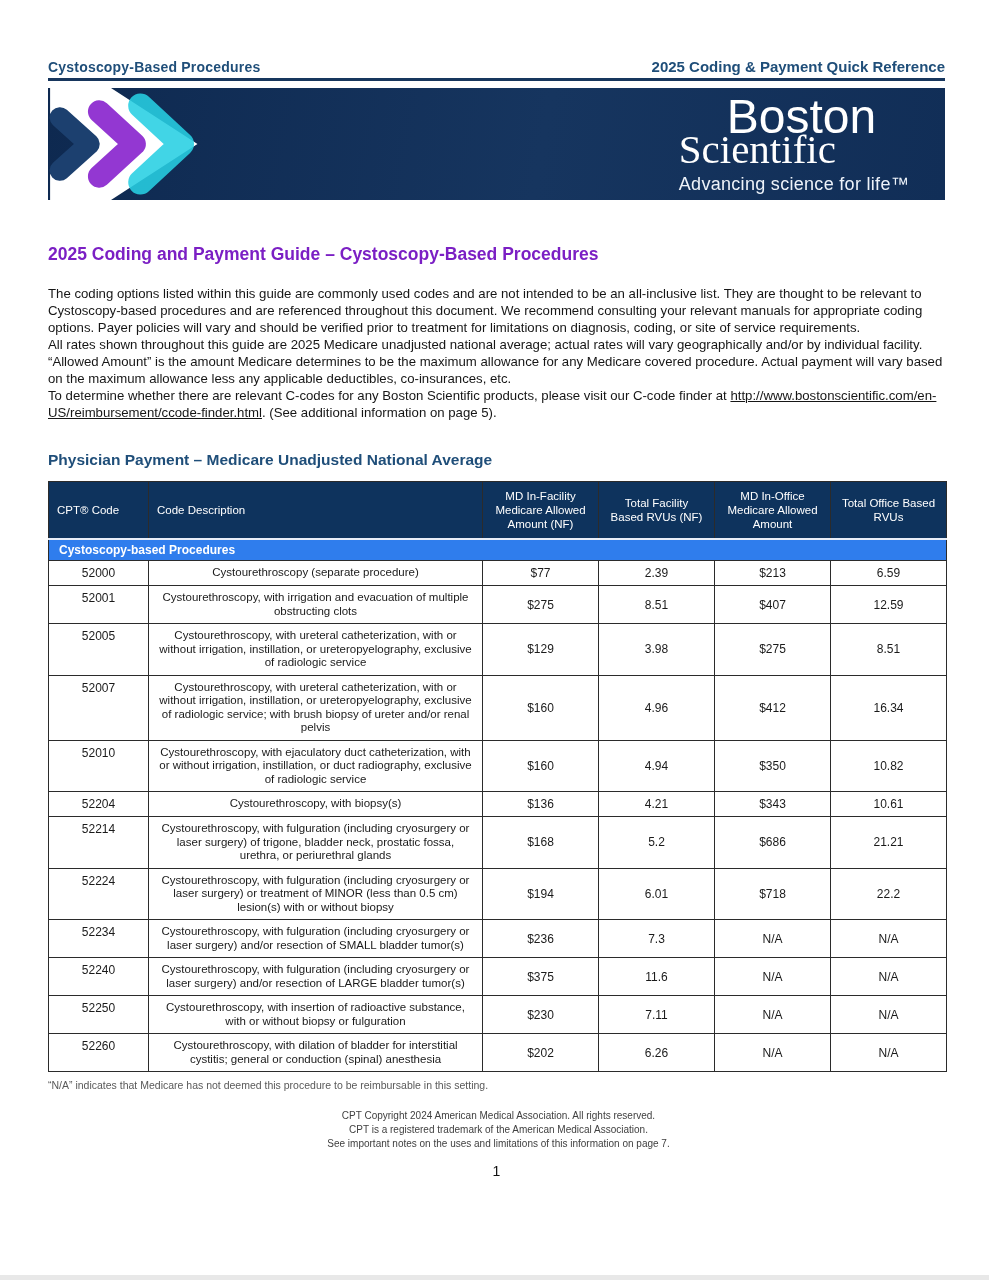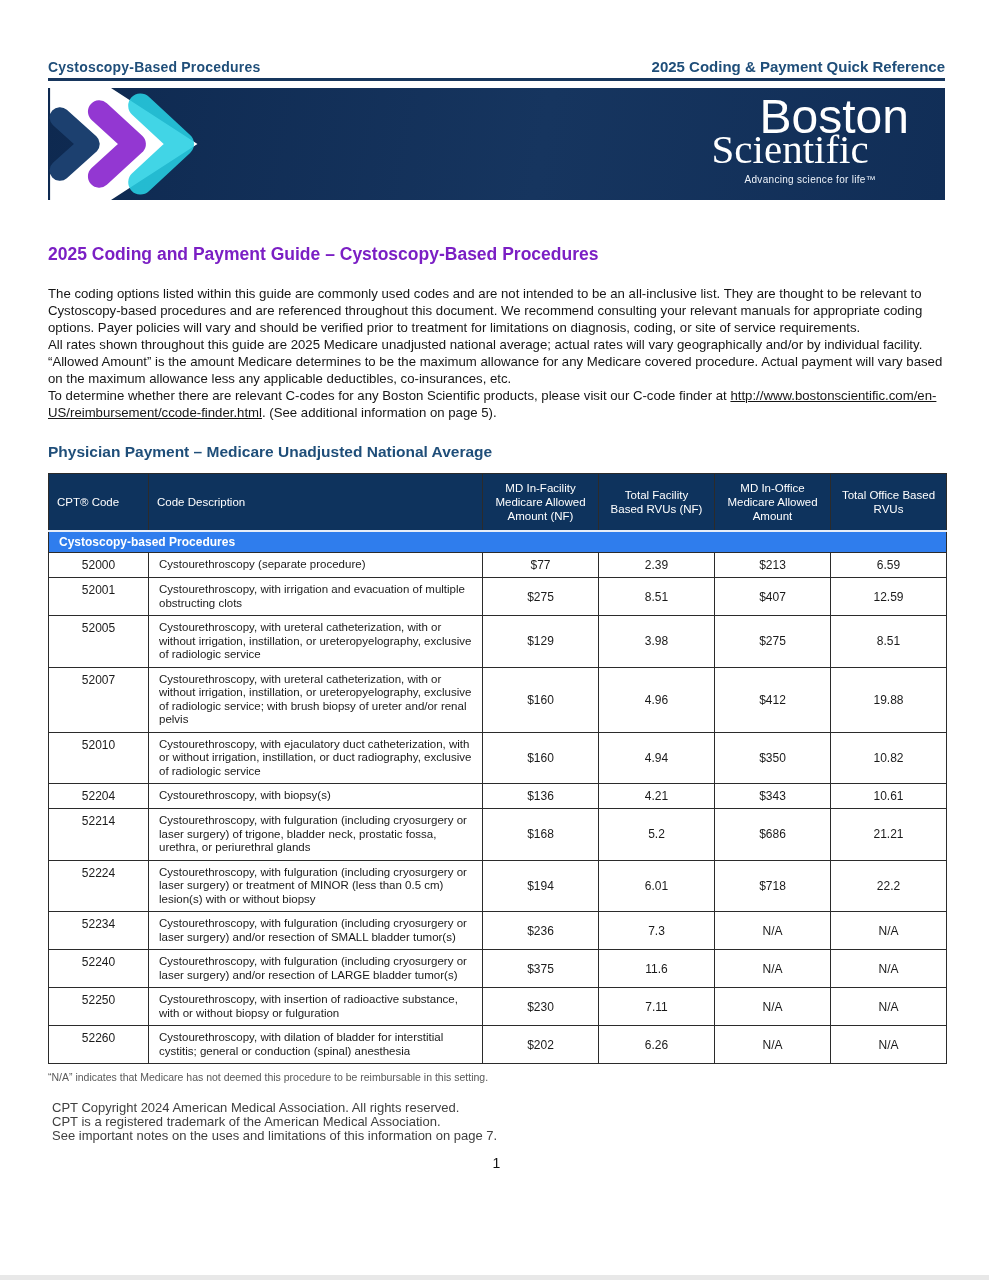--- a/index.html
+++ b/index.html
@@ -30,50 +30,50 @@
   .topbar .right{font-size:15px;font-weight:bold;color:var(--heading_blue);}
   
   .banner{
     margin-top:7px;height:112px;position:relative;
     background:linear-gradient(100deg,#0e2950 0%,#16355f 55%,#112e57 100%);
   }
   .banner svg{position:absolute;left:0;top:0;height:112px;width:240px;display:block;}
   .brand{position:absolute;right:36px;top:14px;color:#fff;}
   .brand-l1{font-family:Liberation Sans, sans-serif;font-size:48px;line-height:29px;margin-left:48px;}
   .brand-l2{font-family:"Liberation Serif", serif;font-size:41px;line-height:36px;}
-  .brand-tag{font-size:10px;margin-top:7px;letter-spacing:.3px;color:#eef3fa;text-align:center;}
+  .brand-tag{font-size:18px;margin-top:7px;letter-spacing:.3px;color:#eef3fa;text-align:center;}
   
   .doc-title{margin-top:44px;font-size:17.5px;font-weight:bold;color:var(--purple);}
   .para{font-size:13.2px;line-height:17px;color:#161616;}
   .para.first{margin-top:20px;}
   .link{color:#161616;text-decoration:underline;cursor:pointer;}
-  .section-title{margin-top:22px;font-size:15.5px;font-weight:bold;color:var(--heading_blue);}
+  .section-title{margin-top:30px;font-size:15.5px;font-weight:bold;color:var(--heading_blue);}
   
   table.pay{
     margin-top:12px;width:898px;border-collapse:collapse;table-layout:fixed;
   }
   table.pay col.w-code{width:100px;}
   table.pay col.w-desc{width:334px;}
   table.pay col.w-num{width:116px;}
   table.pay th, table.pay td{border:1.5px solid var(--border_dark);}
   thead th{
     background:var(--table_header);color:#fff;font-weight:normal;
     font-size:11.5px;line-height:14px;padding:7px 8px;vertical-align:middle;
   }
   thead th.h-left{text-align:left;}
   thead th.h-center{text-align:center;}
   tr.band td{
     background:var(--band_blue);color:#fff;font-weight:bold;font-size:12px;
     padding:3px 10px;border-top:2px solid #e8eef8;border-bottom:1.5px solid var(--border_dark);
   }
   td.c-code{font-size:12px;text-align:center;vertical-align:top;padding:5px 4px;}
-  td.c-desc{font-size:11.5px;line-height:13.5px;text-align:left;vertical-align:middle;padding:5px 10px;}
+  td.c-desc{font-size:11.5px;line-height:13.5px;text-align:center;vertical-align:middle;padding:5px 10px;}
   td.c-num{font-size:12px;text-align:center;vertical-align:middle;padding:5px 20px;}
   .footnote{margin-top:7px;font-size:10.5px;color:#595959;}
-  .smallprint{margin-top:18px;font-size:13px;line-height:14px;color:#404040;padding-left:4px;}
+  .smallprint{margin-top:18px;font-size:10px;line-height:14px;color:#404040;padding-left:4px;text-align:center;}
   .pagenum{margin-top:12px;text-align:center;font-size:14px;color:#111;}
 </style>
 </head>
 <body>
 
 <div class="page">
 
   <div class="topbar">
     <span class="left">Cystoscopy-Based Procedures</span>
     <span class="right">2025 Coding &amp; Payment Quick Reference</span>
@@ -147,21 +147,21 @@
     <td class="c-num">3.98</td>
     <td class="c-num">$275</td>
     <td class="c-num">8.51</td>
   </tr>
         <tr>
     <td class="c-code">52007</td>
     <td class="c-desc">Cystourethroscopy, with ureteral catheterization, with or without irrigation, instillation, or ureteropyelography, exclusive of radiologic service; with brush biopsy of ureter and/or renal pelvis</td>
     <td class="c-num">$160</td>
     <td class="c-num">4.96</td>
     <td class="c-num">$412</td>
-    <td class="c-num">19.88</td>
+    <td class="c-num">16.34</td>
   </tr>
         <tr>
     <td class="c-code">52010</td>
     <td class="c-desc">Cystourethroscopy, with ejaculatory duct catheterization, with or without irrigation, instillation, or duct radiography, exclusive of radiologic service</td>
     <td class="c-num">$160</td>
     <td class="c-num">4.94</td>
     <td class="c-num">$350</td>
     <td class="c-num">10.82</td>
   </tr>
         <tr>

